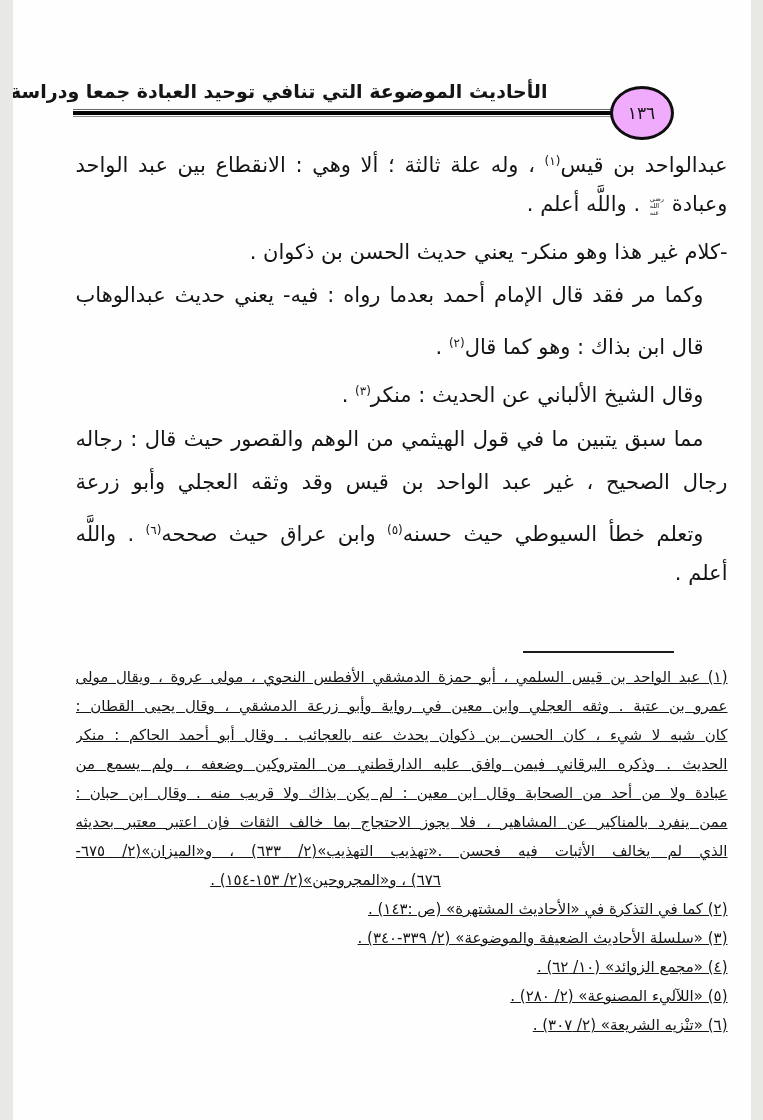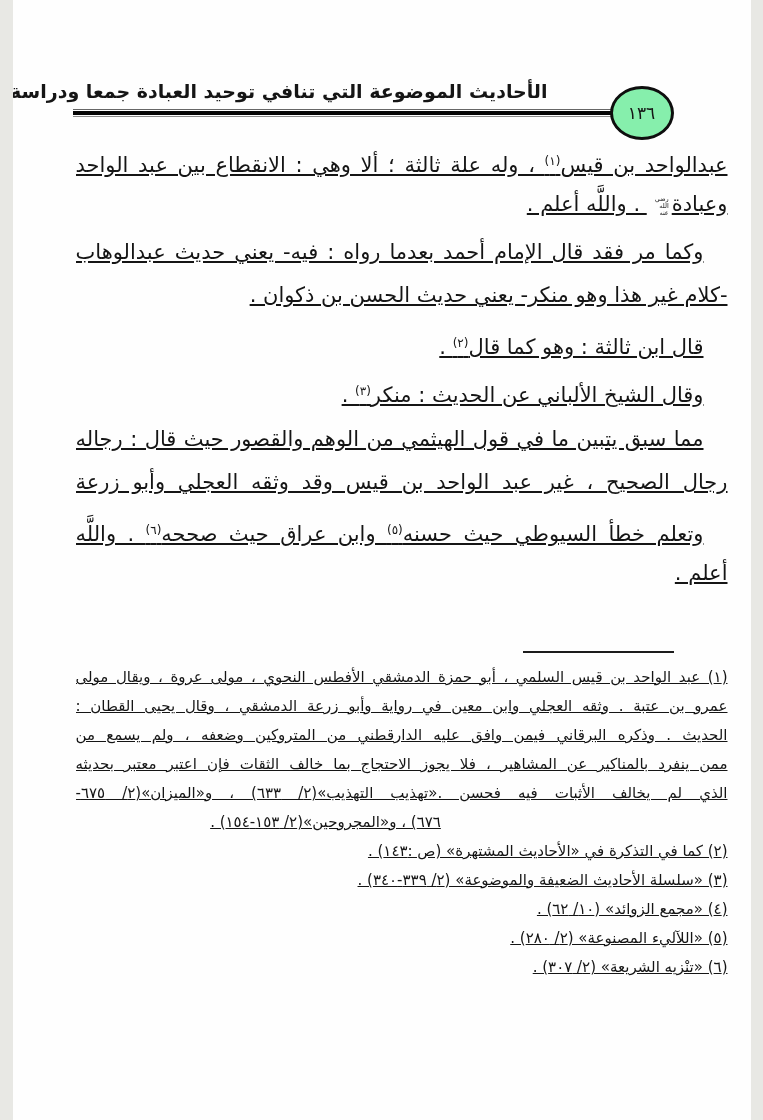--- a/index.html
+++ b/index.html
@@ -19,39 +19,38 @@
     font-size:19px;font-weight:700;white-space:nowrap;
     letter-spacing:-0.2px;
   }
   .header-rule{
     position:absolute;top:109px;left:60px;width:541px;height:8px;
     background:linear-gradient(#666 0 1px,#fefefe 1px 2px,#050505 2px 6px,#fefefe 6px 7px,#8a8a8a 7px 8px);
   }
   .pagenum-ellipse{
     position:absolute;top:86px;left:597px;width:58px;height:48px;
     border:3px solid #0e0e0e;border-radius:50%;
-    background:#86efac;
+    background:#f0abfc;
     display:flex;align-items:center;justify-content:center;
     font-size:17px;
   }
   
   .bodytext{
     position:absolute;top:140px;left:63px;width:652px;
     font-size:21px;
-    text-decoration:underline;
   }
   .bodytext p{margin:0 0 5px 0;padding:0;}
   .bl{height:43px;line-height:43px;overflow:hidden;}
   .jl{text-align:justify;text-align-last:justify;}
   .rl{text-align:right;}
   .ind{padding-right:24px;}
   .sup{font-size:12px;vertical-align:7px;letter-spacing:-0.5px;}
   .hon{
     display:inline-block;width:19px;margin:8px 3px;
-    font-size:6.5px;line-height:1.05;text-align:right;
+    font-size:6.5px;line-height:1.05;text-align:left;
     vertical-align:-4px;white-space:normal;
   }
   
   .fn-sep{position:absolute;top:651px;left:510px;width:151px;height:2px;background:#1c1c1c;}
   .footnotes{
     position:absolute;top:663px;left:63px;width:652px;
     font-size:15px;
   }
   .fl{height:29px;line-height:29px;overflow:hidden;text-decoration:underline;}
   .fn-last{text-align:center;padding-right:152px;}
@@ -68,44 +67,46 @@
       <span>١٣٦</span>
     </div>
   </div>
 
   <div class="bodytext">
     <p>
       <span class="bl jl" style="display:block"><span>عبدالواحد بن قيس</span><span class="sup">(١)</span><span> ، وله علة ثالثة ؛ ألا وهي : الانقطاع بين عبد الواحد</span></span>
       <span class="bl rl" style="display:block"><span>وعبادة</span><span class="hon">رضي الله عنه</span><span> . واللَّه أعلم .</span></span>
     </p>
     <p>
+      <span class="bl rl" style="display:block">-كلام غير هذا وهو منكر- يعني حديث الحسن بن ذكوان .</span>
       <span class="bl jl ind" style="display:block">وكما مر فقد قال الإمام أحمد بعدما رواه : فيه- يعني حديث عبدالوهاب</span>
-      <span class="bl rl" style="display:block">-كلام غير هذا وهو منكر- يعني حديث الحسن بن ذكوان .</span>
     </p>
     <p>
-      <span class="bl rl ind" style="display:block"><span>قال ابن ثالثة : وهو كما قال</span><span class="sup">(٢)</span><span> .</span></span>
+      <span class="bl rl ind" style="display:block"><span>قال ابن بذاك : وهو كما قال</span><span class="sup">(٢)</span><span> .</span></span>
     </p>
     <p>
       <span class="bl rl ind" style="display:block"><span>وقال الشيخ الألباني عن الحديث : منكر</span><span class="sup">(٣)</span><span> .</span></span>
     </p>
     <p>
       <span class="bl jl ind" style="display:block">مما سبق يتبين ما في قول الهيثمي من الوهم والقصور حيث قال : رجاله</span>
       <span class="bl jl" style="display:block">رجال الصحيح ، غير عبد الواحد بن قيس وقد وثقه العجلي وأبو زرعة</span>
     </p>
     <p>
       <span class="bl jl ind" style="display:block"><span>وتعلم خطأ السيوطي حيث حسنه</span><span class="sup">(٥)</span><span> وابن عراق حيث صححه</span><span class="sup">(٦)</span><span> . واللَّه</span></span>
       <span class="bl rl" style="display:block">أعلم .</span>
     </p>
   </div>
 
   <div class="fn-sep"></div>
   <div class="footnotes">
     <div class="fl jl">(١) عبد الواحد بن قيس السلمي ، أبو حمزة الدمشقي الأفطس النحوي ، مولى عروة ، ويقال مولى</div>
     <div class="fl jl">عمرو بن عتبة . وثقه العجلي وابن معين في رواية وأبو زرعة الدمشقي ، وقال يحيى القطان :</div>
+    <div class="fl jl">كان شبه لا شيء ، كان الحسن بن ذكوان يحدث عنه بالعجائب . وقال أبو أحمد الحاكم : منكر</div>
     <div class="fl jl">الحديث . وذكره البرقاني فيمن وافق عليه الدارقطني من المتروكين وضعفه ، ولم يسمع من</div>
+    <div class="fl jl">عبادة ولا من أحد من الصحابة وقال ابن معين : لم يكن بذاك ولا قريب منه . وقال ابن حبان :</div>
     <div class="fl jl">ممن ينفرد بالمناكير عن المشاهير ، فلا يجوز الاحتجاج بما خالف الثقات فإن اعتبر معتبر بحديثه</div>
     <div class="fl jl">الذي لم يخالف الأثبات فيه فحسن .«تهذيب التهذيب»(٢/ ٦٣٣) ، و«الميزان»(٢/ ٦٧٥-</div>
     <div class="fl fn-last">٦٧٦) ، و«المجروحين»(٢/ ١٥٣-١٥٤) .</div>
     <div class="fl rl">(٢) كما في التذكرة في «الأحاديث المشتهرة» (ص :١٤٣) .</div>
     <div class="fl rl">(٣) «سلسلة الأحاديث الضعيفة والموضوعة» (٢/ ٣٣٩-٣٤٠) .</div>
     <div class="fl rl">(٤) «مجمع الزوائد» (١٠/ ٦٢) .</div>
     <div class="fl rl">(٥) «اللآليء المصنوعة» (٢/ ٢٨٠) .</div>
     <div class="fl rl">(٦) «تنْزيه الشريعة» (٢/ ٣٠٧) .</div>
   </div>
 

